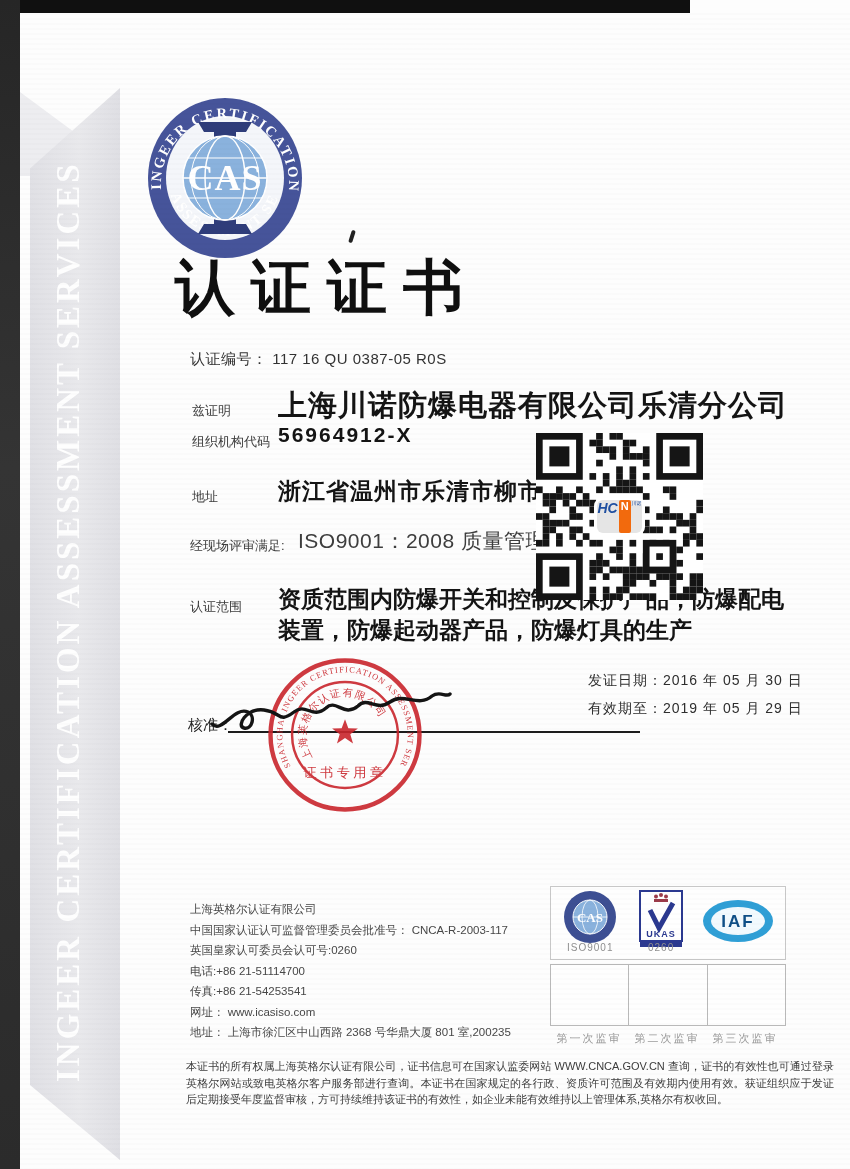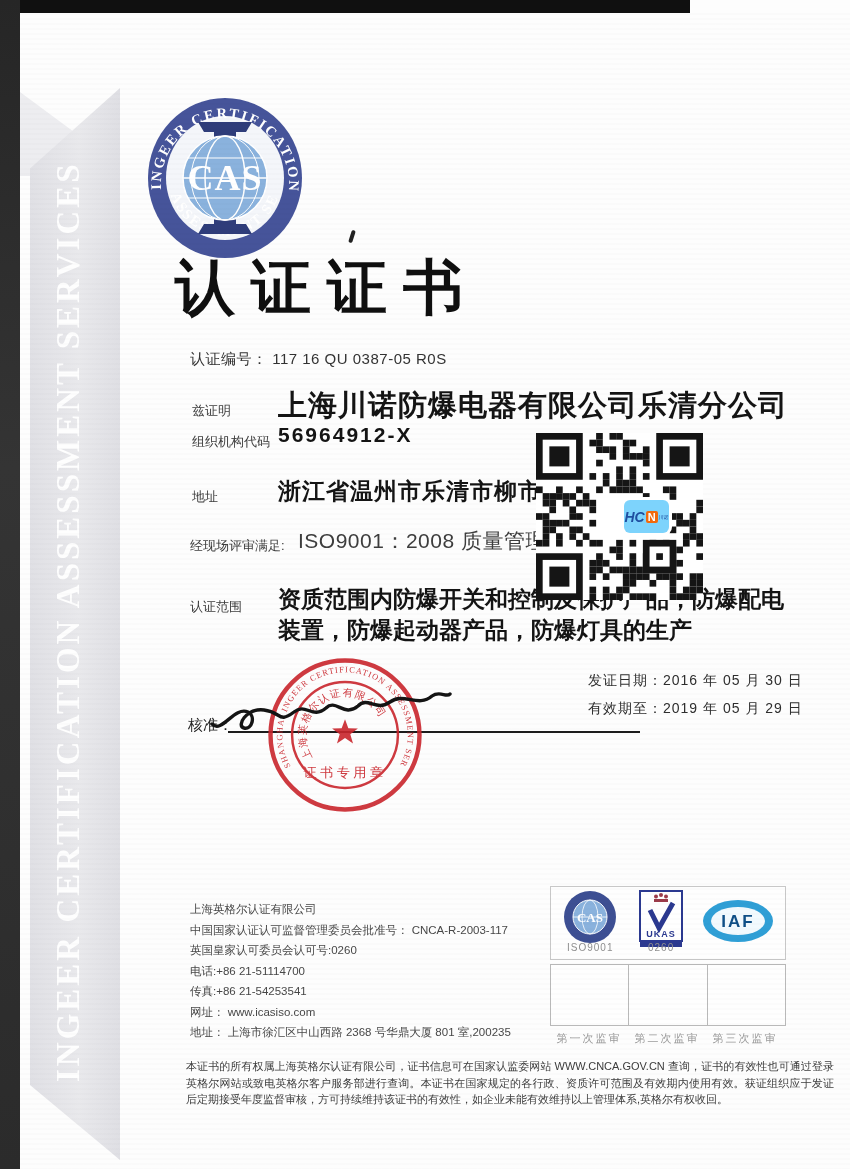--- a/index.html
+++ b/index.html
@@ -29,22 +29,22 @@
   .orgcode-lbl{left:192px;top:433px;}
   .orgcode{left:278px;top:423px;font-size:21px;font-weight:700;letter-spacing:2px;color:#141414;}
   .addr-lbl{left:192px;top:488px;}
   .addr{left:278px;top:476px;font-size:23px;font-weight:700;letter-spacing:1px;color:#141414;white-space:nowrap;}
   .std-lbl{left:190px;top:537px;}
   .std{left:298px;top:527px;font-size:21px;color:#3d3d3d;letter-spacing:0.5px;white-space:nowrap;}
   .scope-lbl{left:190px;top:598px;}
   .scope{left:278px;top:584px;width:510px;font-size:23px;font-weight:700;line-height:31px;color:#141414;}
   
   .qr-box{left:536px;top:433px;width:167px;height:167px;z-index:6;}
-  .qr-logo{position:absolute;left:61px;top:67px;width:45px;height:33px;background:#7dd3fc;border-radius:6px;
-           box-shadow:0 0 0 3px #fff;display:flex;align-items:center;justify-content:center;margin-left:27px;}
+  .qr-logo{position:absolute;left:61px;top:67px;width:45px;height:33px;background:#e5e5e5;border-radius:6px;
+           box-shadow:0 0 0 3px #fff;display:flex;justify-content:center;}
   .qr-logo .hc{color:#1f4fa0;font-weight:bold;font-size:14px;font-style:italic;}
   .qr-logo .nbox{background:#f26a0d;color:#fff;font-weight:bold;font-size:11px;padding:0 2px;border-radius:2px;margin-left:1px;}
   .qr-logo .tiny{color:#1f4fa0;font-size:5px;margin-left:1px;}
   
   .stamp{left:247px;top:637px;opacity:0.9;z-index:3;}
   .signature{left:208px;top:672px;z-index:4;}
   .approve-lbl{left:188px;top:716px;font-size:15px;color:#222;}
   .approve-line{left:228px;top:731px;width:412px;height:2px;background:#1c1c1c;z-index:2;}
   .date1{left:588px;top:672px;font-size:14px;color:#2e2e2e;letter-spacing:1px;}
   .date2{left:588px;top:700px;font-size:14px;color:#2e2e2e;letter-spacing:1px;}

